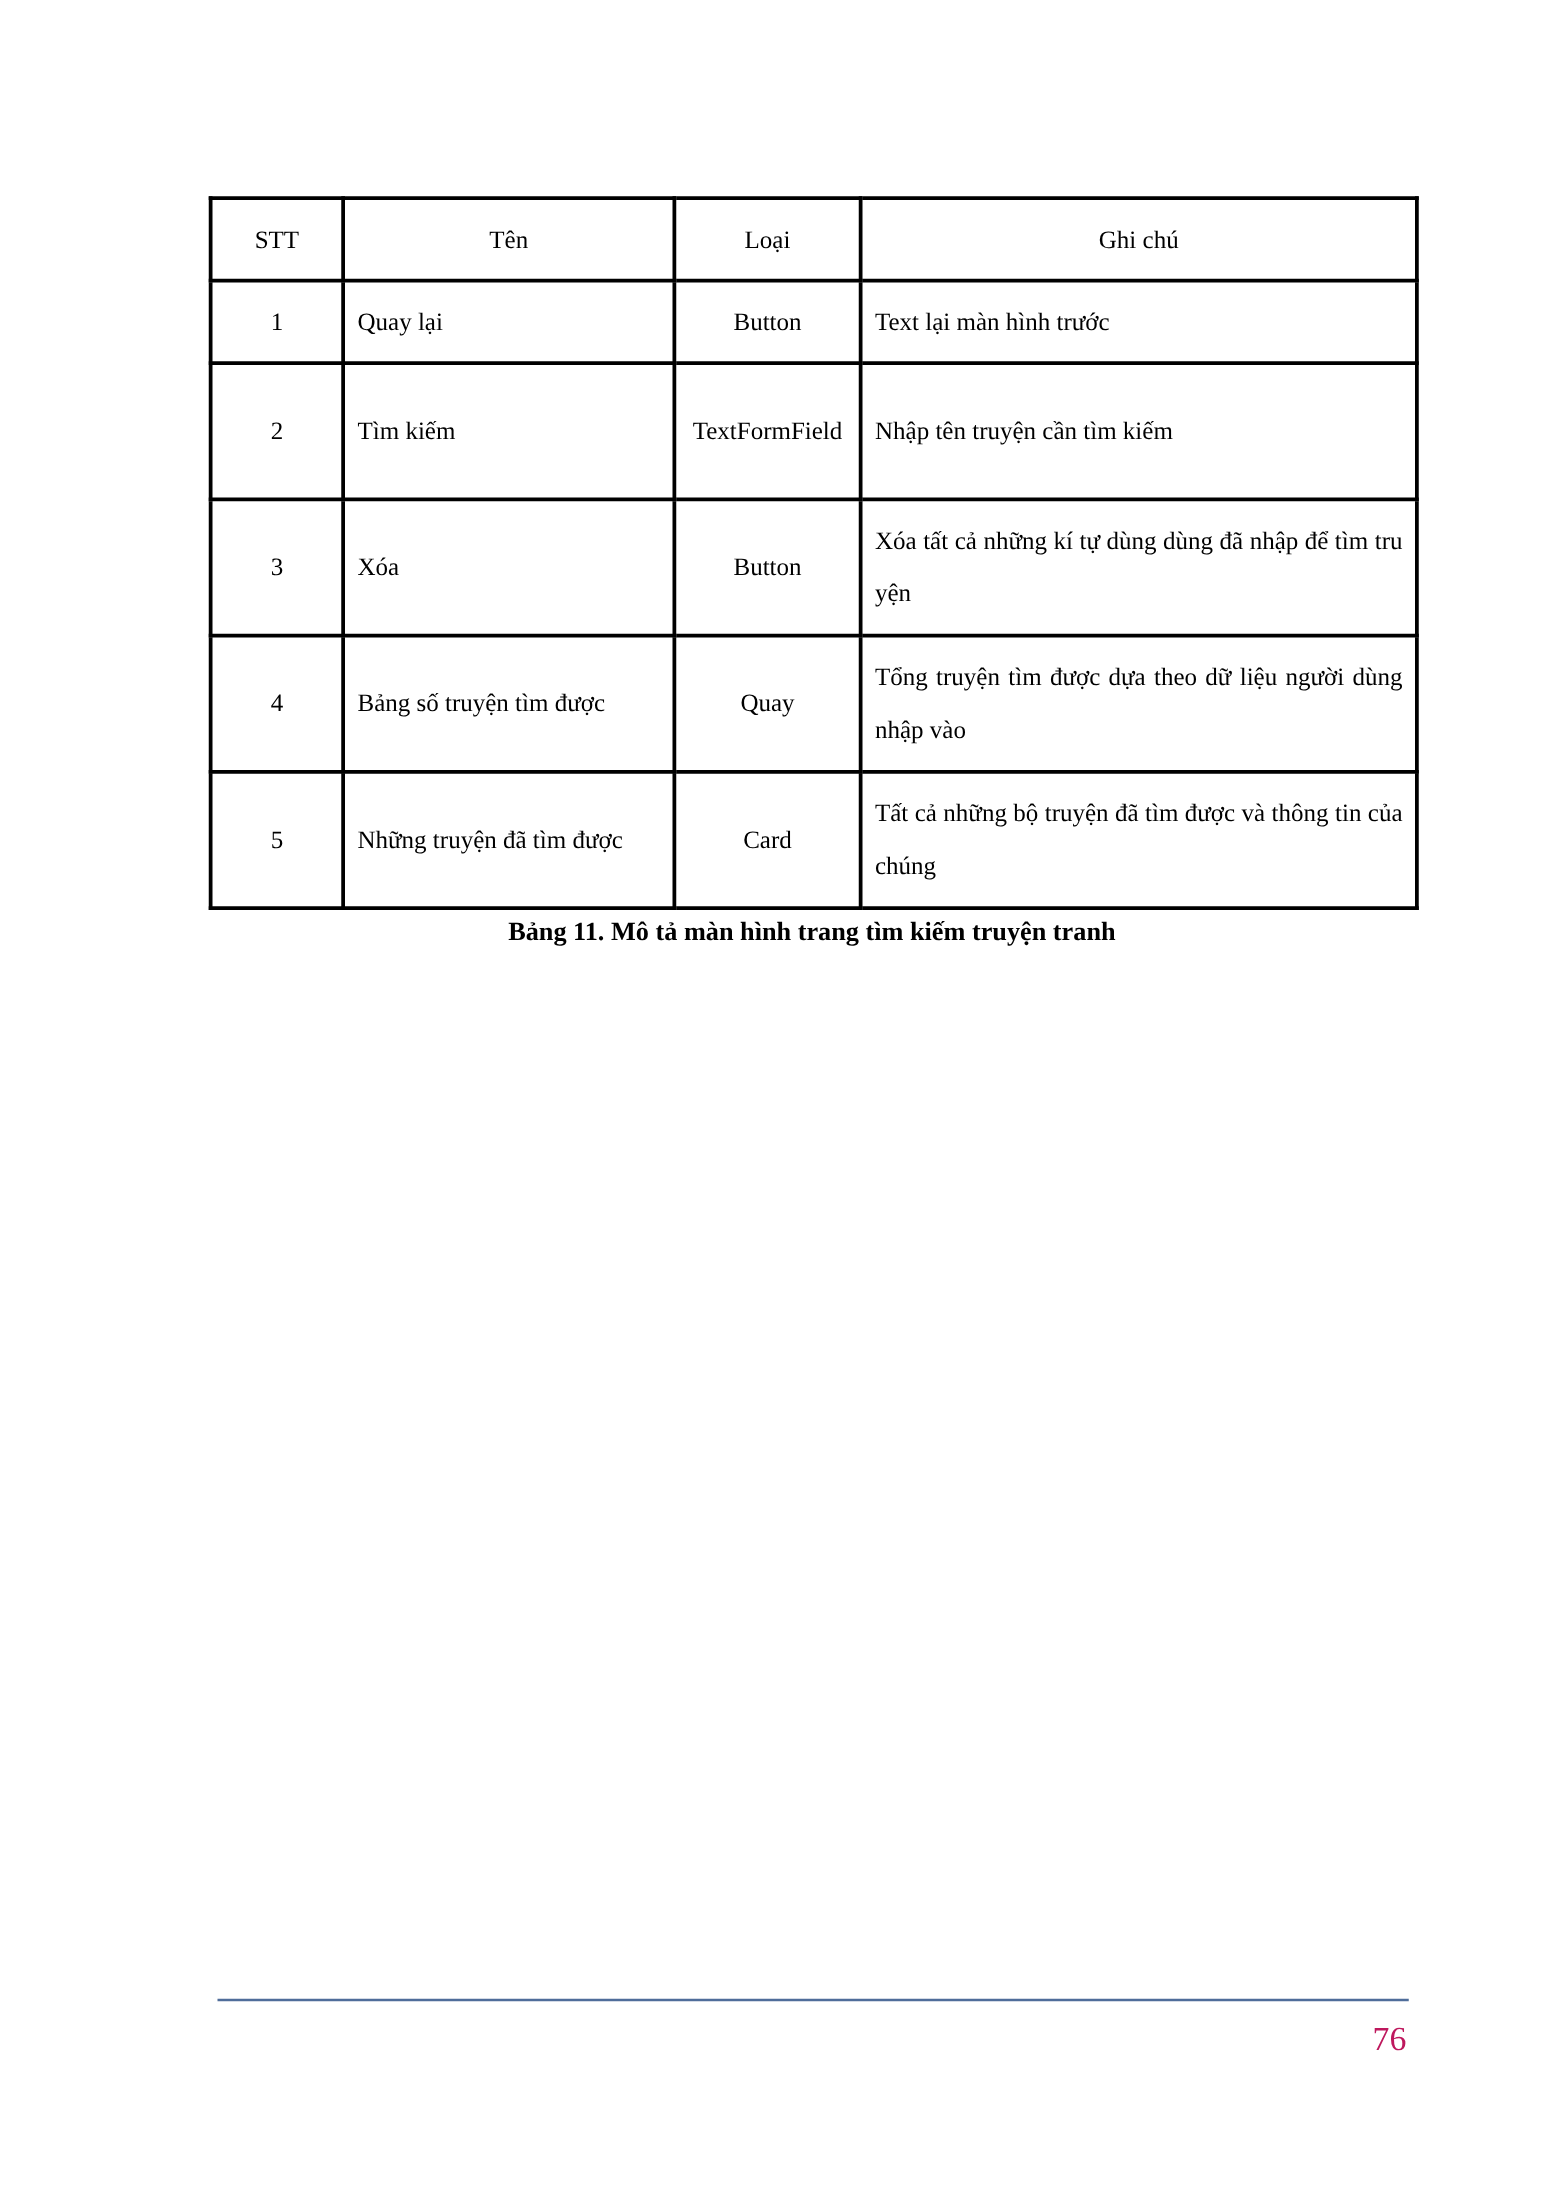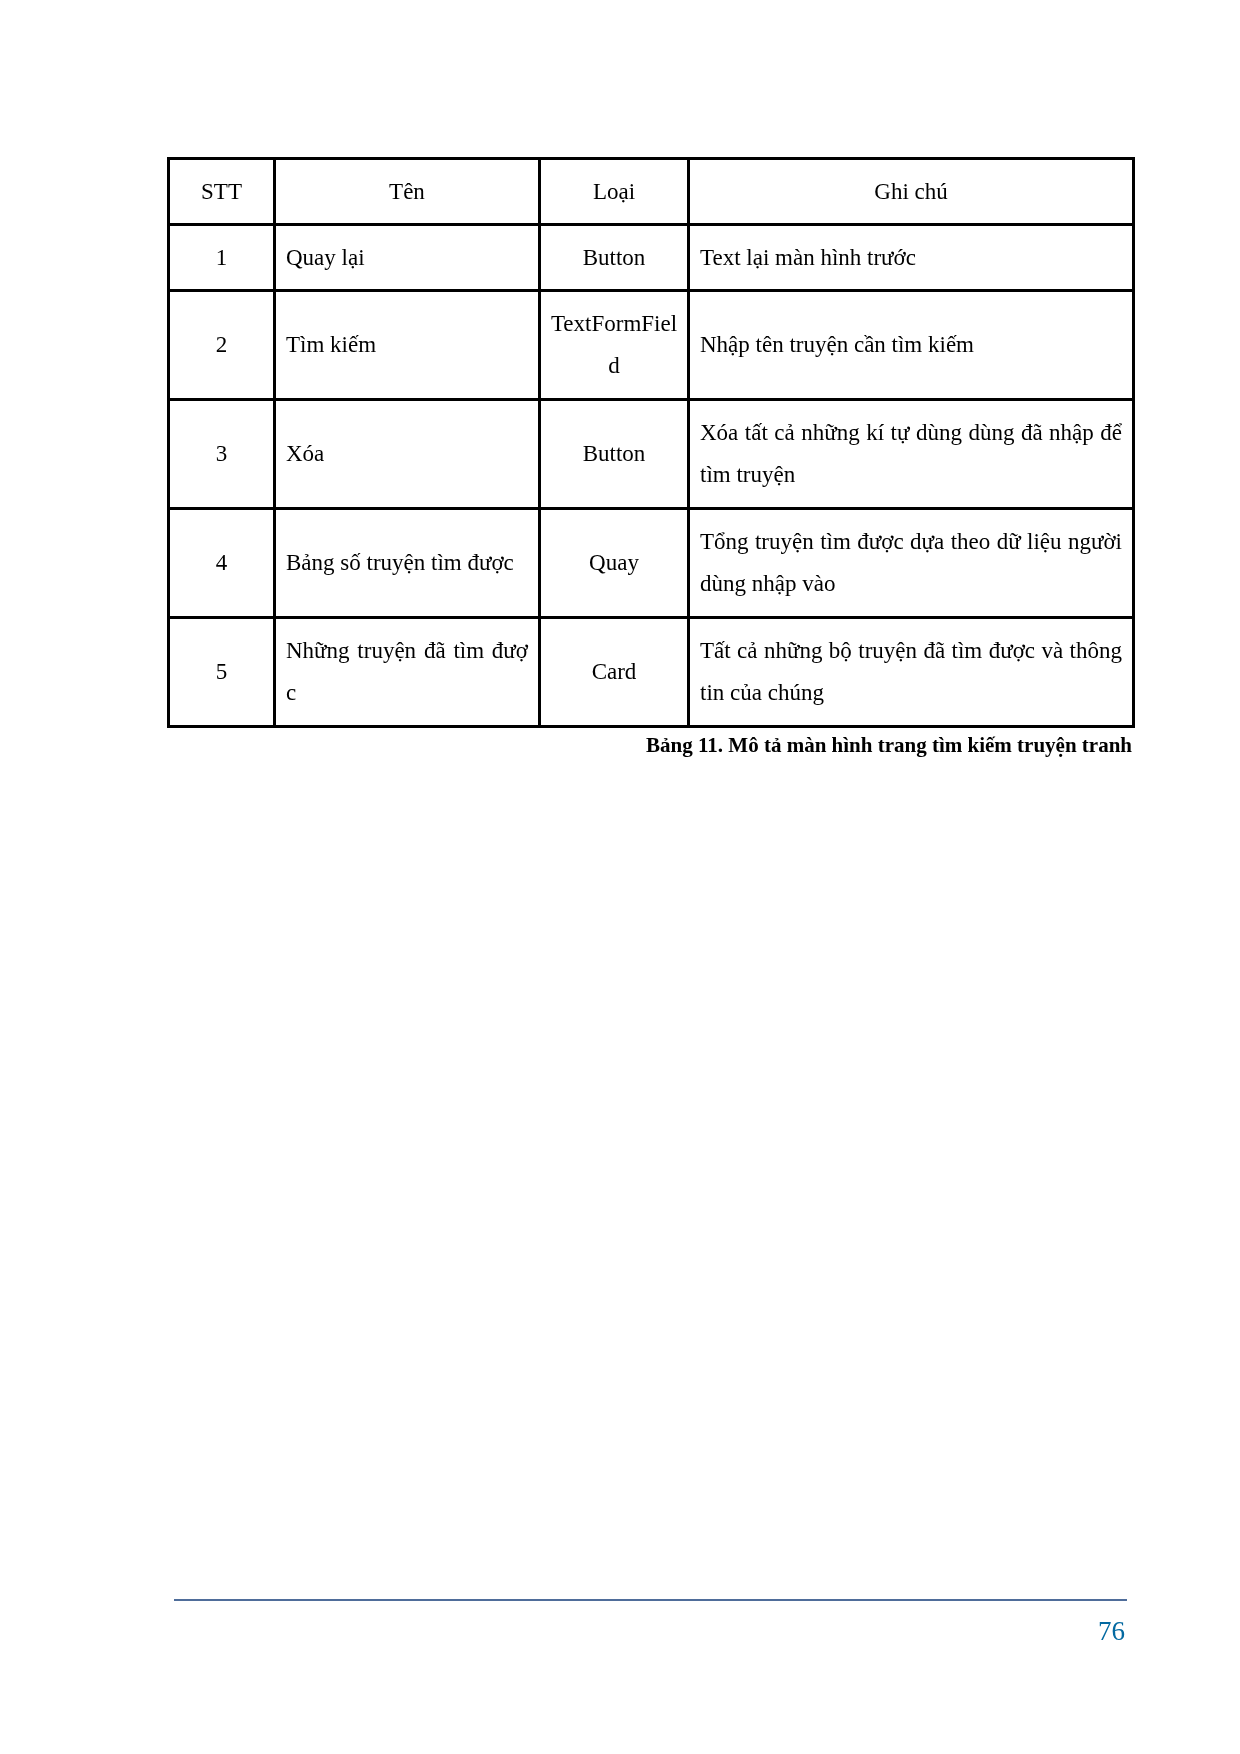--- a/index.html
+++ b/index.html
@@ -21,21 +21,21 @@
       width: 1240px; height: 1754px;
       background: #ffffff;
     }
     table.spec {
       position: absolute;
       left: 167px;
       top: 157px;
       width: 965px;
       border-collapse: collapse;
       table-layout: fixed;
-      font-size: 23px;
+      font-size: 20px;
       line-height: 42px;
     }
     table.spec th, table.spec td {
       border: 3px solid #000000;
       padding: 0 10px;
       vertical-align: middle;
       font-weight: normal;
       word-break: break-all;
     }
     table.spec col.c-stt { width: 106px; }
@@ -47,42 +47,42 @@
     table.spec tbody tr.rn { height: 109px; }
     .center { text-align: center; }
     .left { text-align: left; }
     .just { text-align: justify; text-align-last: left; }
     .loai-wrap { word-break: break-all; padding: 0 6px !important; margin-top: 44px; }
     .caption {
       position: absolute;
       left: 167px;
       width: 965px;
       top: 730px;
-      text-align: right;
+      text-align: center;
       font-size: 21px;
       font-weight: bold;
       line-height: 30px;
       letter-spacing: 0px;
     }
     .caption .num { font-weight: bold; }
     .footer-rule {
       position: absolute;
       left: 174px;
       top: 1599px;
       width: 953px;
       height: 2px;
       background: #4f6d9a;
     }
     .page-number {
       position: absolute;
       right: 115px;
       top: 1614px;
       font-size: 27px;
       line-height: 34px;
-      color: #0369a1;
+      color: #be185d;
     }
   </style>
 </head>
 <body>
 
 <div class="page">
 
   <table class="spec">
     <colgroup>
       <col class="c-stt">

